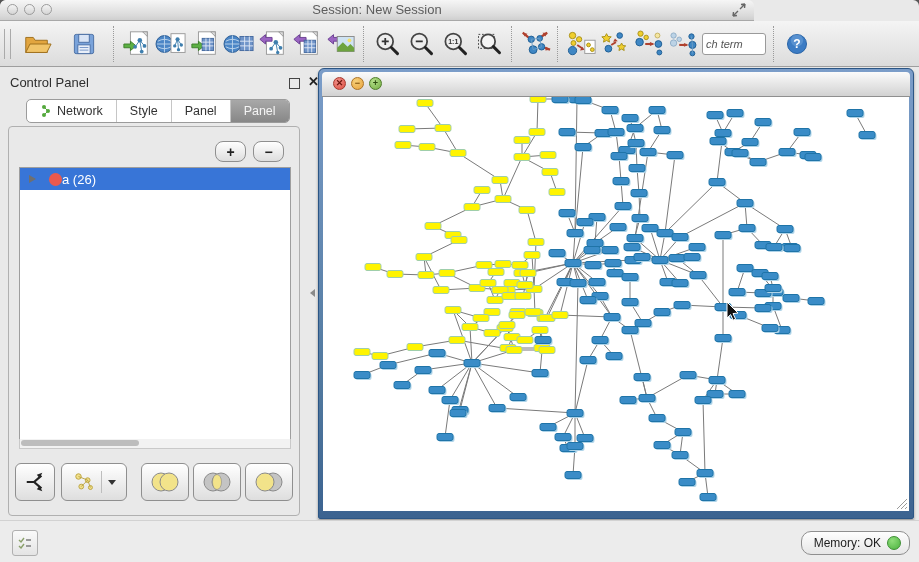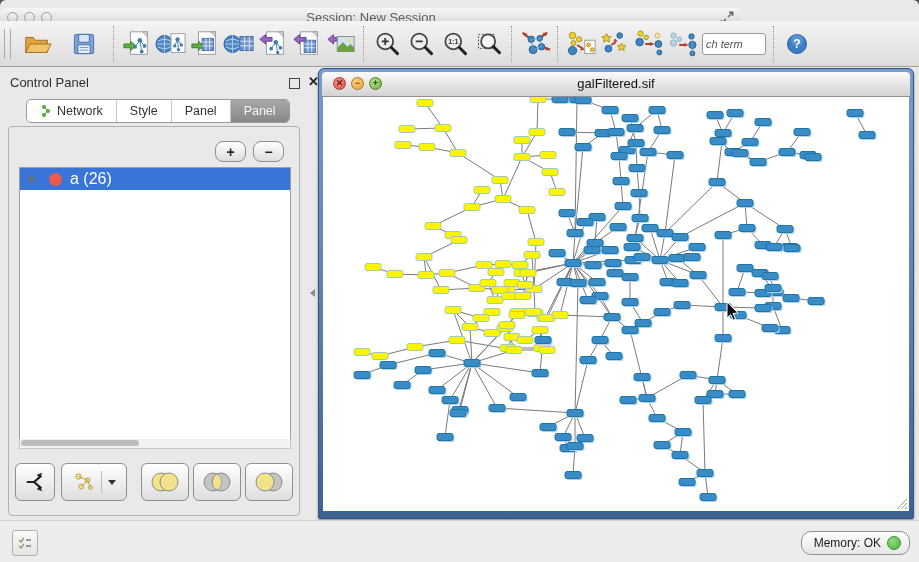--- a/index.html
+++ b/index.html
@@ -1,20 +1,20 @@
 <!DOCTYPE html>
 <html><head>
 <meta charset="utf-8">
 <style>
   html,body{margin:0;padding:0;background:#555;font-family:"Liberation Sans",sans-serif;-webkit-font-smoothing:antialiased;}
   .app{position:relative;width:919px;height:562px;background:#e9e9e9;border-radius:6px 6px 0 0;overflow:hidden;}
 
   
-  .titlebar{position:absolute;left:0;top:8px;width:742px;height:20px;
-    background:linear-gradient(#f6f6f6,#d9d9d9 80%,#cfcfcf);border-bottom:1px solid #a8a8a8;border-radius:6px 6px 0 0;}
+  .titlebar{position:absolute;left:0;top:0;width:742px;height:20px;
+    background:linear-gradient(#f6f6f6,#d9d9d9 80%,#cfcfcf);border-bottom:1px solid #a8a8a8;border-radius:6px 6px 0 0;padding-left:12px;}
   .tl-dot{position:absolute;top:4px;width:11px;height:11px;border-radius:50%;
     background:linear-gradient(#f3f3f3,#d5d5d5);border:1px solid #9b9b9b;box-sizing:border-box;}
   .win-title{position:absolute;left:0;right:0;top:2px;text-align:center;font-size:13px;color:#5d5d5d;}
   .fs-icon{position:absolute;right:8px;top:3px;width:14px;height:14px;}
 
   
   .toolbar{position:absolute;left:0;top:21px;width:919px;height:45px;
     background:linear-gradient(#f4f4f4,#dcdcdc);border-bottom:1px solid #9e9e9e;
     display:flex;align-items:center;}
   .tb-handle{width:5px;height:30px;margin-left:4px;border-left:1px solid #aaa;border-right:1px solid #aaa;}
@@ -38,21 +38,21 @@
     border-radius:4px;background:#e9e9e9;box-sizing:border-box;}
   .pm-btn{position:absolute;top:14px;width:29px;height:19px;border:1px solid #8f8f8f;border-radius:8px;
     background:linear-gradient(#fefefe,#dedede);font-size:14px;font-weight:bold;color:#222;
     display:flex;align-items:center;justify-content:center;line-height:1;}
   .set-list{position:absolute;left:10px;top:40px;width:272px;height:282px;background:#fff;
     border:1px solid #9e9e9e;box-sizing:border-box;overflow:hidden;}
   .set-row{position:relative;height:22px;display:flex;align-items:center;}
   .set-row.sel{background:#3875d7;color:#fff;}
   .set-tri{width:0;height:0;border-left:7px solid #6f6f6f;border-top:4.5px solid transparent;border-bottom:4.5px solid transparent;margin-left:9px;}
   .set-dot{width:13px;height:13px;border-radius:50%;background:#e9594d;margin-left:13px;}
-  .set-label{font-size:16px;margin-left:8px;}
+  .set-label{font-size:13px;margin-left:0;}
   .hscroll{position:absolute;left:10px;top:312px;width:272px;height:10px;background:#f2f2f2;border:1px solid #c9c9c9;border-top:0;box-sizing:border-box;}
   .hthumb{position:absolute;left:1px;top:1px;width:118px;height:6px;border-radius:4px;background:#bdbdbd;}
   .cpb-btn{position:absolute;top:336px;height:36px;border:1px solid #8f8f8f;border-radius:6px;
     background:linear-gradient(#ffffff,#dedede);display:flex;align-items:center;justify-content:center;}
   
   .split-arrow{position:absolute;left:310px;top:289px;width:0;height:0;
     border-right:5px solid #8a8a8a;border-top:4px solid transparent;border-bottom:4px solid transparent;}
 
   
   .net-frame{position:absolute;left:318px;top:68px;width:596px;height:451px;
@@ -423,21 +423,20 @@
     </div>
   </div>
 
   <div class="split-arrow"></div>
 
   <div class="net-frame">
     <div class="net-titlebar">
       <div class="nt-dot nt-close" style="left:11px">✕</div>
       <div class="nt-dot nt-min" style="left:29px">−</div>
       <div class="nt-dot nt-max" style="left:47px">+</div>
-      <div class="net-title">galFiltered.sif</div>
     </div>
     <div class="net-canvas">
       <svg id="graph" width="586" height="414" viewBox="0 0 586 414">
           <line x1="102" y1="6" x2="120" y2="31" stroke="#7a7a7a" stroke-width="1"></line>
           <line x1="84" y1="32" x2="120" y2="31" stroke="#7a7a7a" stroke-width="1"></line>
           <line x1="80" y1="48" x2="104" y2="50" stroke="#7a7a7a" stroke-width="1"></line>
           <line x1="104" y1="50" x2="135" y2="56" stroke="#7a7a7a" stroke-width="1"></line>
           <line x1="120" y1="31" x2="135" y2="56" stroke="#7a7a7a" stroke-width="1"></line>
           <line x1="135" y1="56" x2="177" y2="83" stroke="#7a7a7a" stroke-width="1"></line>
           <line x1="199" y1="60" x2="199" y2="43" stroke="#7a7a7a" stroke-width="1"></line>

